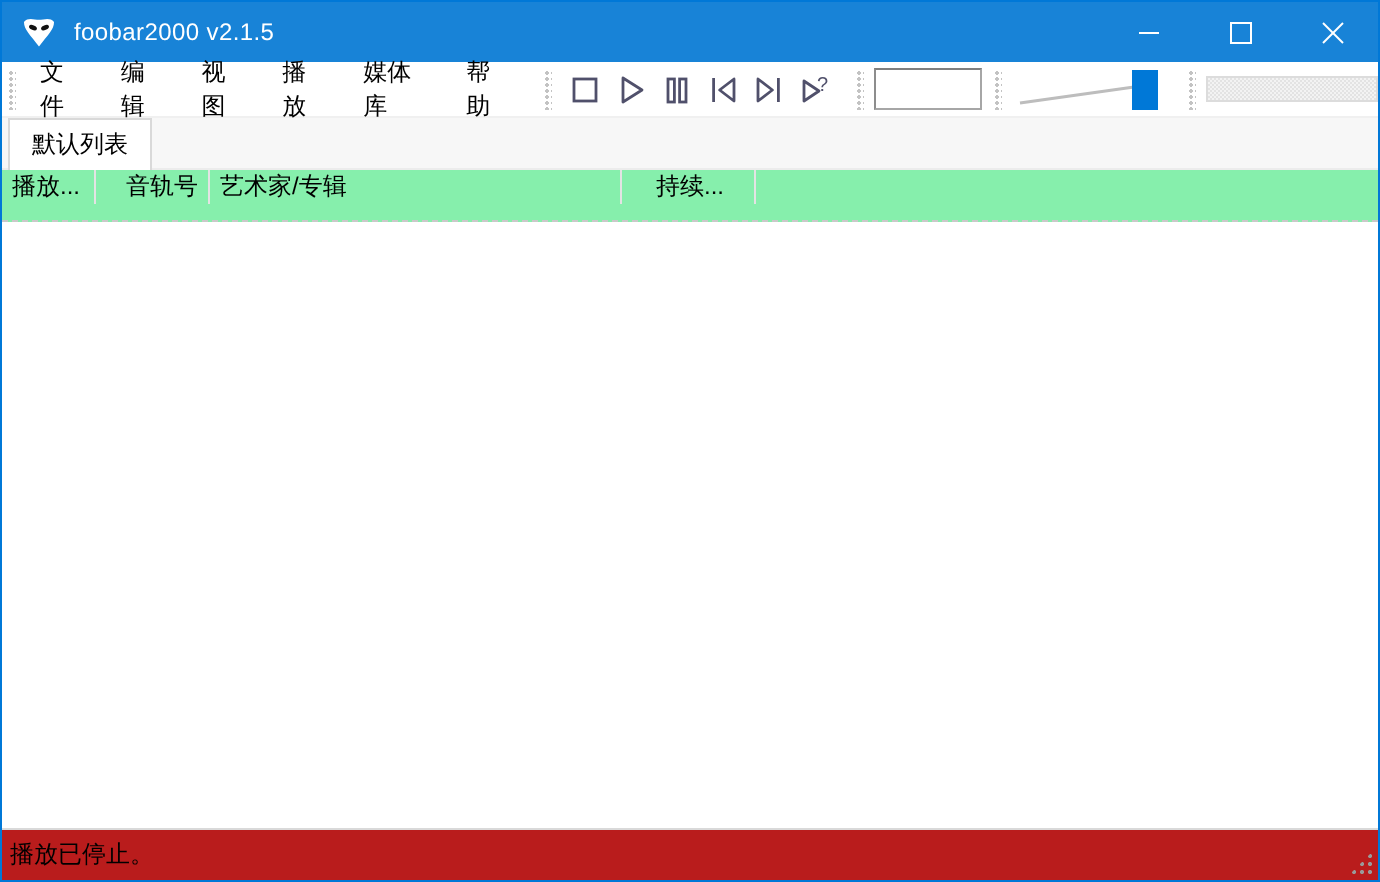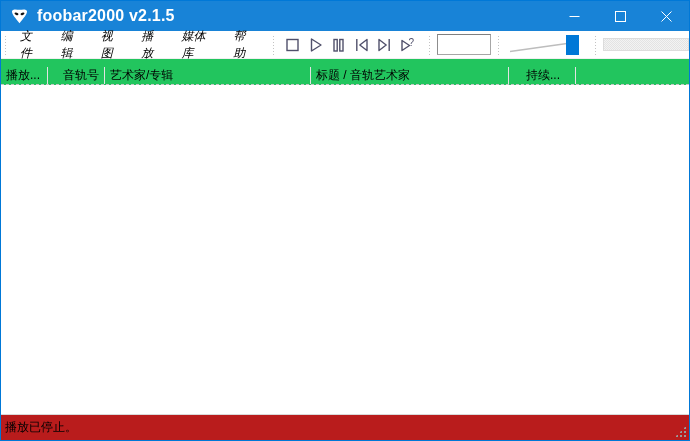--- a/index.html
+++ b/index.html
@@ -13,38 +13,38 @@
     background:#fff;
     overflow:hidden;
   }
 
   
   .titlebar {
     height:30px; background:#1883d7; color:#fff;
     display:flex; align-items:center; flex:0 0 30px;
   }
   .titlebar .logo { width:20px; height:20px; margin:0 7px 0 9px; display:flex; align-items:center; }
-  .titlebar .title { font-size:16px; letter-spacing:.2px;font-weight:bold; }
+  .titlebar .title { font-size:12px; letter-spacing:.2px; }
   .caption-buttons { margin-left:auto; display:flex; height:30px; }
   .caption-btn { width:46px; height:30px; display:flex; align-items:center; justify-content:center; }
 
   
   .toolbar {
     height:28px; flex:0 0 28px; background:#fff;
     display:flex; align-items:center;
     border-bottom:1px solid #f0f0f0;
   }
   .grip {
     width:4px; height:20px; flex:0 0 4px;
     background-image: radial-gradient(#c3c3c3 0.8px, transparent 0.9px);
     background-size:3px 3px;
   }
   .g1{margin-left:3px;} .g2{margin-left:7px;} .g3{margin-left:9px;} .g4{margin-left:6px;} .g5{margin-left:7px;}
   .menu { display:flex; align-items:center; height:100%; margin-left:3px; }
-  .menu-item { padding:0 9px; height:100%; display:flex; align-items:center; cursor:default;font-style:italic; }
+  .menu-item { padding:0 9px; height:100%; display:flex; align-items:center; cursor:default; }
 
   .pb-buttons { display:flex; align-items:center; margin-left:5px; }
   .pb-btn { width:23px; height:24px; display:flex; align-items:center; justify-content:center; }
   .pb-btn svg { display:block; }
 
   .combo {
     margin-left:5px; width:54px; height:21px;
     border:1px solid #a6a6a6; border-top-color:#7f7f7f; border-left-color:#8d8d8d;
     background:#fff; font-size:12px; padding:0 3px; outline:none;
   }
@@ -65,22 +65,22 @@
   .tab {
     margin-left:3px; margin-bottom:-1px;
     padding:0 11px;
     background:#fff;
     border:1px solid #d9d9d9; border-bottom:none;
     display:flex; align-items:center;
   }
 
   
   .plist-header {
-    height:26px; flex:0 0 26px; background:#22c55e;
-    display:flex; align-items:flex-end;
+    height:26px; flex:0 0 26px; background:#86efac;
+    display:flex; align-items:flex-start;
     border-bottom:1px dashed #c9c9c9;
   }
   .col {
     display:flex; align-items:center;
     padding:0 5px;
     border-right:1px solid #e3e3e3;
     overflow:hidden; white-space:nowrap;
   }
   .col.right { justify-content:flex-end; }
   .c0{width:47px; flex:0 0 47px;}
@@ -198,26 +198,28 @@
       <svg width="82" height="28" viewBox="0 0 82 28">
         <line x1="5" y1="20.5" x2="62" y2="12.5" stroke="#bdbdbd" stroke-width="1.6"></line>
         <rect x="61" y="4" width="13" height="20" fill="#0078d7"></rect>
       </svg>
     </div>
 
     <div class="grip g5"></div>
     <div class="seekbar"></div>
   </div>
 
+  <div class="tabstrip">
+    <div class="tab">默认列表</div>
+  </div>
 
   <div class="plist-header">
     <div class="col c0">播放...</div>
     <div class="col c2 right">音轨号</div>
     <div class="col c1">艺术家/专辑</div>
-    <div class="col c3">标题 / 音轨艺术家</div>
     <div class="col c4">持续...</div>
     <div class="col c5"></div>
   </div>
 
   <div class="plist-body"></div>
 
   <div class="statusbar">
     <span>播放已停止。</span>
     <div class="resize-grip"></div>
   </div>

